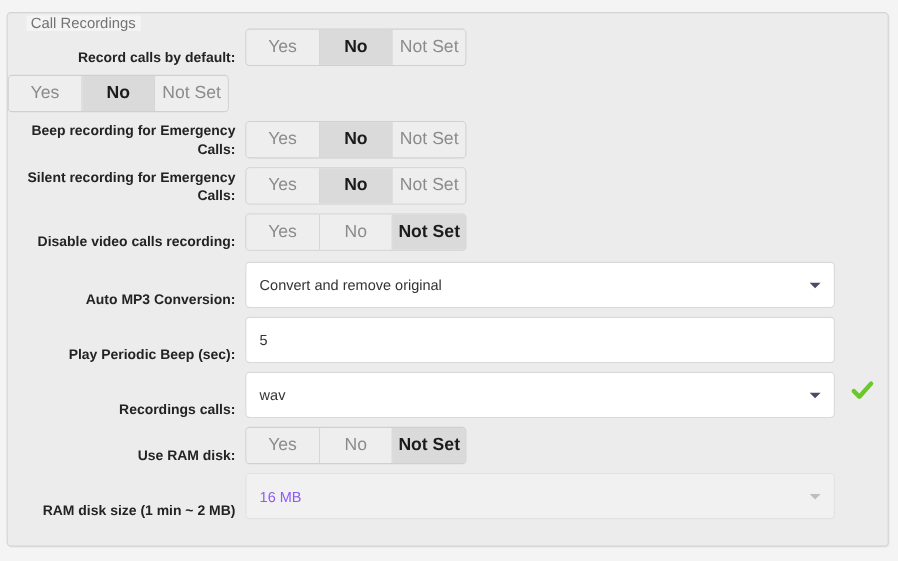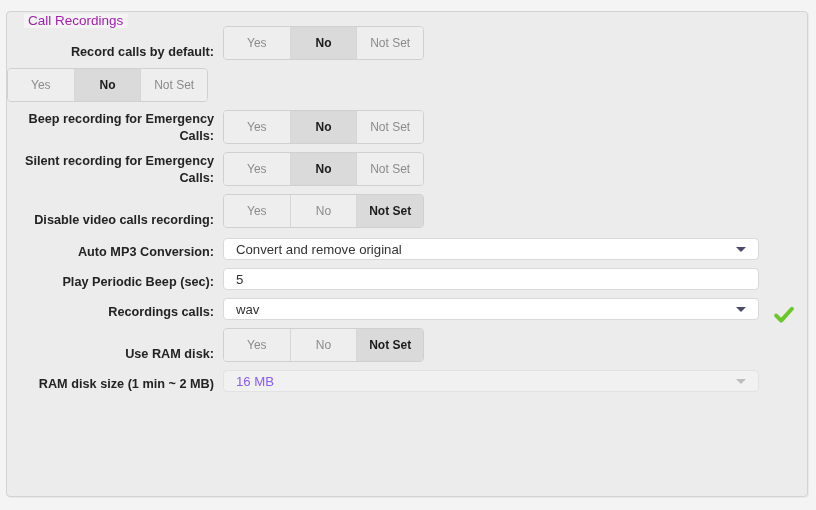--- a/index.html
+++ b/index.html
@@ -29,21 +29,21 @@
     border-radius: 4px;
     box-shadow: 1px 1px 0 rgba(0,0,0,0.045);
   }
   .panel-legend {
     position: absolute;
     left: 17px;
     top: 2px;
     background: #f4f4f4;
     padding: 0 5px 0 4px;
     font-size: 13.5px;
-    color: #a21caf;
+    color: #737373;
     line-height: 14px;
     white-space: nowrap;
   }
 
   
   .rows {
     position: absolute;
     left: 0;
     top: 14px;
     width: 802px;
@@ -77,40 +77,40 @@
     background: #eeeeee;
     width: 201px;
     box-sizing: border-box;
     height: 34px;
   }
   .btn-group .seg {
     flex: 1 1 0;
     display: flex;
     align-items: center;
     justify-content: center;
-    font-size: 12px;
+    font-size: 16px;
     color: #8b8b8b;
     background: #eeeeee;
     border-right: 1px solid #d6d6d6;
     cursor: pointer;
     user-select: none;
     box-sizing: border-box;
   }
   .btn-group .seg:last-child { border-right: none; }
   .btn-group .seg.selected {
     background: #dadada;
     color: #1b1b1b;
     font-weight: bold;
   }
 
   
   .field {
     position: relative;
     width: 536px;
-    height: 22px;
+    height: 42px;
     box-sizing: border-box;
     background: #ffffff;
     border: 1px solid #d9d9d9;
     border-radius: 4px;
     display: flex;
     align-items: center;
     padding: 0 12px;
     font-size: 13.2px;
     color: #333333;
   }

